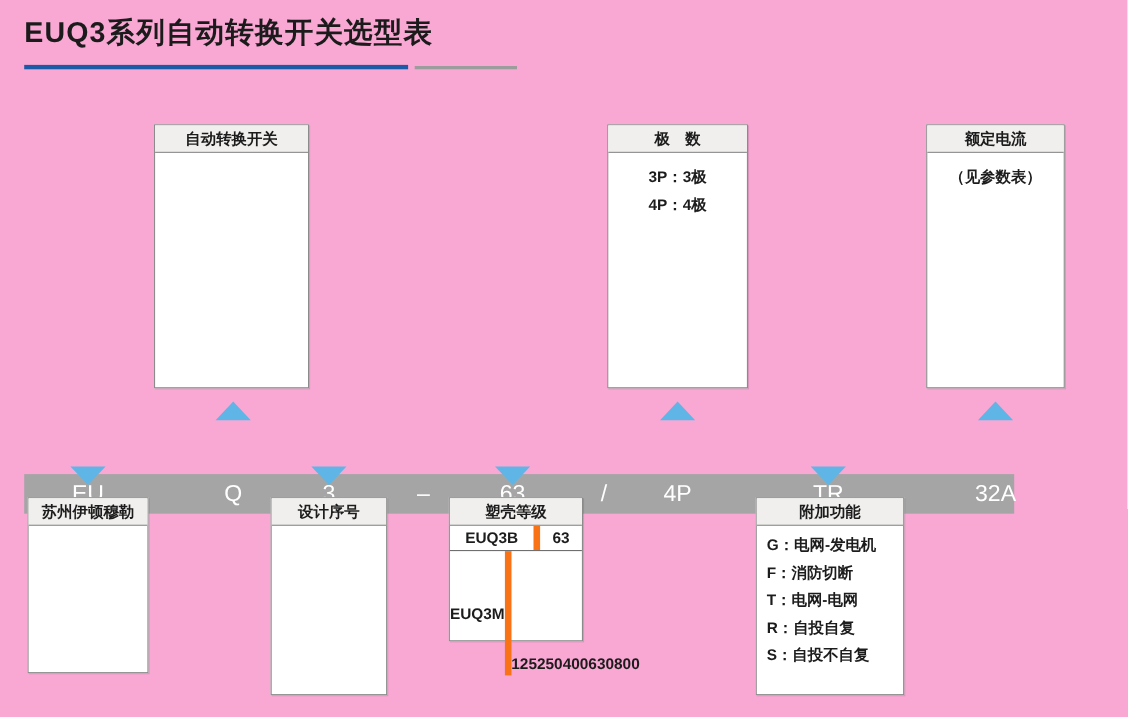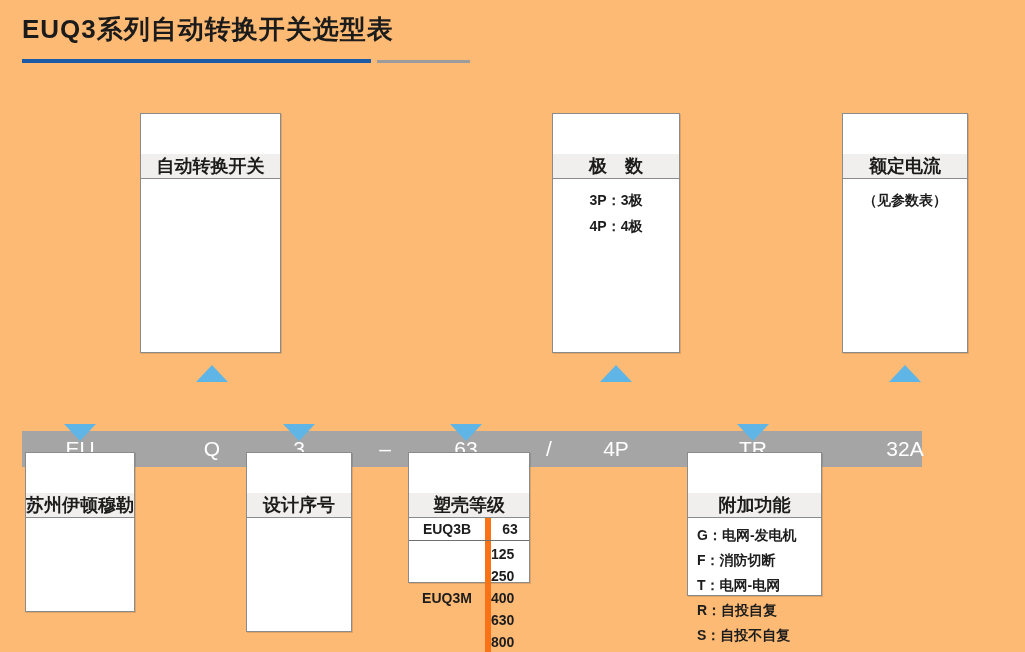--- a/index.html
+++ b/index.html
@@ -5,21 +5,21 @@
   html, body {
     margin: 0;
     padding: 0;
     background: #ffffff;
     font-family: "Liberation Sans", "DejaVu Sans", sans-serif;
   }
   .page {
     position: relative;
     width: 1025px;
     height: 652px;
-    background: #fdba74;
+    background: #f9a8d4;
     overflow: hidden;
   }
   .page-title {
     position: absolute;
     left: 22px;
     top: 12px;
     margin: 0;
     font-size: 26px;
     font-weight: bold;
     color: #1b1b1b;
@@ -49,25 +49,24 @@
     background: #ffffff;
     box-shadow: 1px 1px 0 rgba(0,0,0,0.12);
     box-sizing: border-box;
   }
   .selbox-header {
     height: 24px;
     line-height: 24px;
     text-align: center;
     background: #f0efed;
     border-bottom: 1px solid #8b8b8b;
-    font-size: 18px;
+    font-size: 14px;
     font-weight: bold;
     color: #1c1c1c;
     white-space: pre;
-    margin-top: 40px;
   }
   .selbox-body {
     font-size: 14px;
     font-weight: bold;
     color: #1c1c1c;
   }
   .selbox-body.center {
     text-align: center;
     padding-top: 8px;
     line-height: 26px;
@@ -134,23 +133,23 @@
   }
   .ft-val {
     flex: 1;
     display: flex;
     align-items: center;
     justify-content: center;
   }
   .ft-vals {
     flex: 1;
     display: flex;
-    flex-direction: column;
+    flex-direction: row;
     justify-content: center;
-    align-items: flex-start;
+    align-items: flex-end;
     line-height: 22px;
   }
 </style>
 </head>
 <body>
 
 <div class="page">
 
   <h1 class="page-title">EUQ3系列自动转换开关选型表</h1>
   <div class="underline-blue"></div>
@@ -218,21 +217,21 @@
       <div class="ft-vals">
         <div>125</div>
         <div>250</div>
         <div>400</div>
         <div>630</div>
         <div>800</div>
       </div>
     </div>
   </div>
 
-  <div class="selbox" style="left:687px;top:452px;width:135px;height:144px">
+  <div class="selbox" style="left:687px;top:452px;width:135px;height:180px">
     <div class="selbox-header">附加功能</div>
     <div class="selbox-body leftpad">
       <div>G：电网-发电机</div>
       <div>F：消防切断</div>
       <div>T：电网-电网</div>
       <div>R：自投自复</div>
       <div>S：自投不自复</div>
     </div>
   </div>
 

